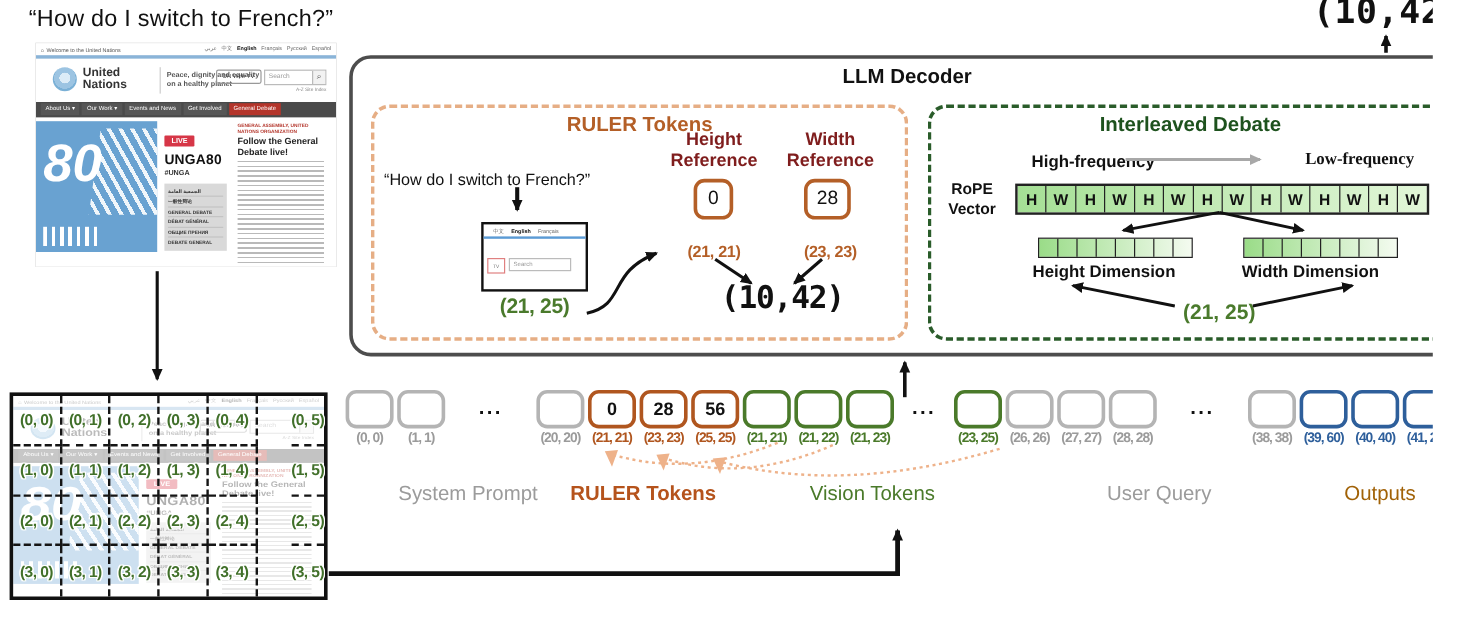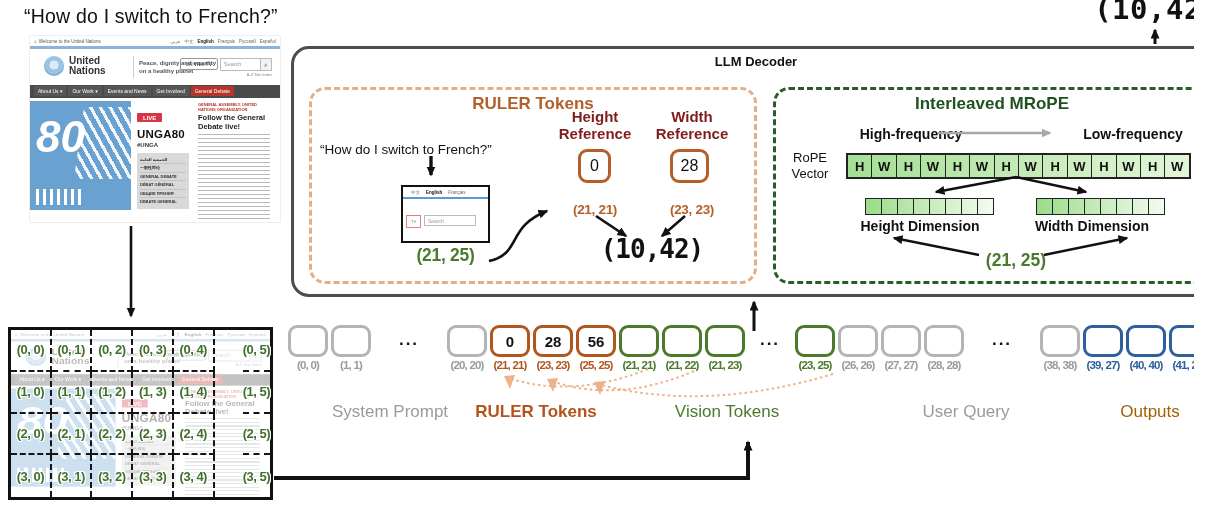--- a/index.html
+++ b/index.html
@@ -55,21 +55,21 @@
   .grid-bg{position:absolute;inset:0;overflow:hidden;}
   .grid-bg .site{left:0;top:0;transform:scale(1.036,.9);transform-origin:0 0;opacity:.33;box-shadow:none;}
   .grid-cells{position:absolute;inset:0;display:grid;grid-template-columns:repeat(6,1fr);grid-template-rows:repeat(4,1fr);}
   .gcell{border-right:2px dashed #151515;border-bottom:2px dashed #151515;display:flex;align-items:center;justify-content:center;}
   .gcell.lastc{border-right:none;margin-left:28px;} .gcell.lastr{border-bottom:none;}
   .glab{font-size:13px;font-weight:bold;color:#41702a;letter-spacing:-.5px;white-space:nowrap;
         text-shadow:1px 0 0 #fff,-1px 0 0 #fff,0 1px 0 #fff,0 -1px 0 #fff,1px 1px 0 #fff,-1px -1px 0 #fff,1px -1px 0 #fff,-1px 1px 0 #fff;}
 
   
   .decoder{position:absolute;left:291px;top:46px;width:930px;height:251px;border:3.5px solid #4d4d4d;border-radius:18px;box-sizing:border-box;background:#fff;}
-  .dec-title{position:absolute;left:0;right:0;top:5px;text-align:center;font-size:13px;font-weight:bold;color:#111;}
+  .dec-title{position:absolute;left:0;right:0;top:5px;text-align:center;font-size:17px;font-weight:bold;color:#111;}
   .ruler-box{position:absolute;left:15px;top:38px;width:448px;height:197px;border:3px dashed #e6ae85;border-radius:16px;box-sizing:border-box;}
   .r-title{position:absolute;left:0;right:0;top:4px;text-align:center;font-size:17px;font-weight:bold;color:#b45f27;}
   .r-query{position:absolute;left:8px;top:52px;font-size:13.5px;color:#111;white-space:nowrap;}
   .mini{position:absolute;left:89px;top:95px;width:89px;height:58px;border:2.5px solid #111;box-sizing:border-box;background:#fff;}
   .mini-langs{height:10px;display:flex;align-items:center;gap:6px;padding-left:8px;font-size:4.5px;color:#666;}
   .mini-langs span:nth-child(2){color:#111;font-weight:bold;}
   .mini-blue{height:2px;background:#5b9bd5;}
   .mini-tv{position:absolute;left:3px;top:28px;width:13px;height:11px;border:1px solid #e08080;font-size:4px;color:#777;display:flex;align-items:center;justify-content:center;}
   .mini-search{position:absolute;left:21px;top:28px;width:52px;height:11px;border:1px solid #bbb;font-size:5px;color:#999;display:flex;align-items:center;padding-left:3px;box-sizing:border-box;}
   .r-coord{position:absolute;left:85px;top:155px;width:97px;text-align:center;font-size:17.5px;font-weight:bold;color:#4a7a2c;letter-spacing:-.3px;}
@@ -77,22 +77,22 @@
   .ref-h-label{left:233px;} .ref-w-label{left:330px;}
   .ref-box{position:absolute;top:59px;height:28px;border:3.5px solid #b45f27;border-radius:9px;background:#fff;text-align:center;font-size:16px;color:#111;line-height:28px;}
   .ref-h-box{left:266px;width:27px;} .ref-w-box{left:358px;width:33px;}
   .ref-coord{position:absolute;top:112px;width:92px;text-align:center;font-size:13.5px;font-weight:bold;color:#b45f27;letter-spacing:-.3px;}
   .ref-h-coord{left:237px;} .ref-w-coord{left:334px;}
   .r-out{position:absolute;left:240px;top:144px;width:200px;text-align:center;font-family:"DejaVu Sans Mono",monospace;font-size:26px;font-weight:bold;color:#111;letter-spacing:-1px;}
 
   .mrope-box{position:absolute;left:479px;top:38px;width:438px;height:197px;border:3.5px dashed #2a5c2a;border-radius:16px;box-sizing:border-box;}
   .m-title{position:absolute;left:0;right:0;top:4px;text-align:center;font-size:17px;font-weight:bold;color:#1e521e;}
   .freq-label{position:absolute;top:36px;width:150px;text-align:center;font-size:14px;font-weight:bold;color:#111;}
-  .hf-label{left:60px;} .lf-label{left:282px;}
-  .rope-label{position:absolute;left:2px;top:60px;width:64px;text-align:center;font-size:13px;font-weight:normal;color:#111;line-height:1.2;white-space:pre-line;}
+  .hf-label{left:60px;} .lf-label{left:282px;font-family:Liberation Serif, serif;}
+  .rope-label{position:absolute;left:2px;top:60px;width:64px;text-align:center;font-size:13px;font-weight:bold;color:#111;line-height:1.2;white-space:pre-line;}
   .vector{position:absolute;left:70px;top:63px;width:345px;height:26px;border:2px solid #222;box-sizing:border-box;display:flex;background:linear-gradient(90deg,#a5df95,#e2f6d8);}
   .vcell{flex:1;border-right:1.6px solid #222;display:flex;align-items:center;justify-content:center;font-size:13px;font-weight:bold;color:#111;}
   .vcell:last-child{border-right:none;}
   .dimrow{position:absolute;top:108px;width:129px;height:17px;border:1.6px solid #222;box-sizing:border-box;display:flex;background:linear-gradient(90deg,#9adc88,#f4fbf0);}
   .hdim{left:89px;} .wdim{left:260px;}
   .dcell{flex:1;border-right:1.4px solid #222;}
   .dcell:last-child{border-right:none;}
   .dim-label{position:absolute;top:128px;width:220px;text-align:center;font-size:14px;font-weight:bold;color:#111;}
   .hdim-label{left:34px;} .wdim-label{left:206px;}
   .m-coord{position:absolute;left:140px;top:160px;width:200px;text-align:center;font-size:17.5px;font-weight:bold;color:#4a7a2c;}
@@ -351,21 +351,21 @@
       <div class="ref-label ref-w-label pre" data-bind="decoder.ruler.width_ref.label">Width
 Reference</div>
       <div class="ref-box ref-h-box" data-bind="decoder.ruler.height_ref.value">0</div>
       <div class="ref-box ref-w-box" data-bind="decoder.ruler.width_ref.value">28</div>
       <div class="ref-coord ref-h-coord" data-bind="decoder.ruler.height_ref.coord">(21, 21)</div>
       <div class="ref-coord ref-w-coord" data-bind="decoder.ruler.width_ref.coord">(23, 23)</div>
       <div class="r-out" data-bind="decoder.ruler.decoded_output">(10,42)</div>
     </div>
 
     <div class="mrope-box">
-      <div class="m-title" data-bind="decoder.mrope.title">Interleaved MRoPE</div>
+      <div class="m-title" data-bind="decoder.mrope.title">Interleaved Debate</div>
       <div class="freq-label hf-label" data-bind="decoder.mrope.high_freq_label">High-frequency</div>
       <div class="freq-label lf-label" data-bind="decoder.mrope.low_freq_label">Low-frequency</div>
       <div class="rope-label pre" data-bind="decoder.mrope.rope_vector_label">RoPE
 Vector</div>
       <div class="vector" id="vector-cells">
           <div class="vcell">H</div>
           <div class="vcell">W</div>
           <div class="vcell">H</div>
           <div class="vcell">W</div>
           <div class="vcell">H</div>
@@ -462,21 +462,21 @@
         <div class="tok-box"></div>
         <div class="tok-lab">(28, 28)</div>
       </div>
       <div class="tok-ell" style="width: 70px;">...</div>
       <div class="tok system">
         <div class="tok-box"></div>
         <div class="tok-lab">(38, 38)</div>
       </div>
       <div class="tok output">
         <div class="tok-box"></div>
-        <div class="tok-lab">(39, 27)</div>
+        <div class="tok-lab">(39, 60)</div>
       </div>
       <div class="tok output">
         <div class="tok-box"></div>
         <div class="tok-lab">(40, 40)</div>
       </div>
       <div class="tok output">
         <div class="tok-box"></div>
         <div class="tok-lab">(41, 29)</div>
       </div>
     </div>

